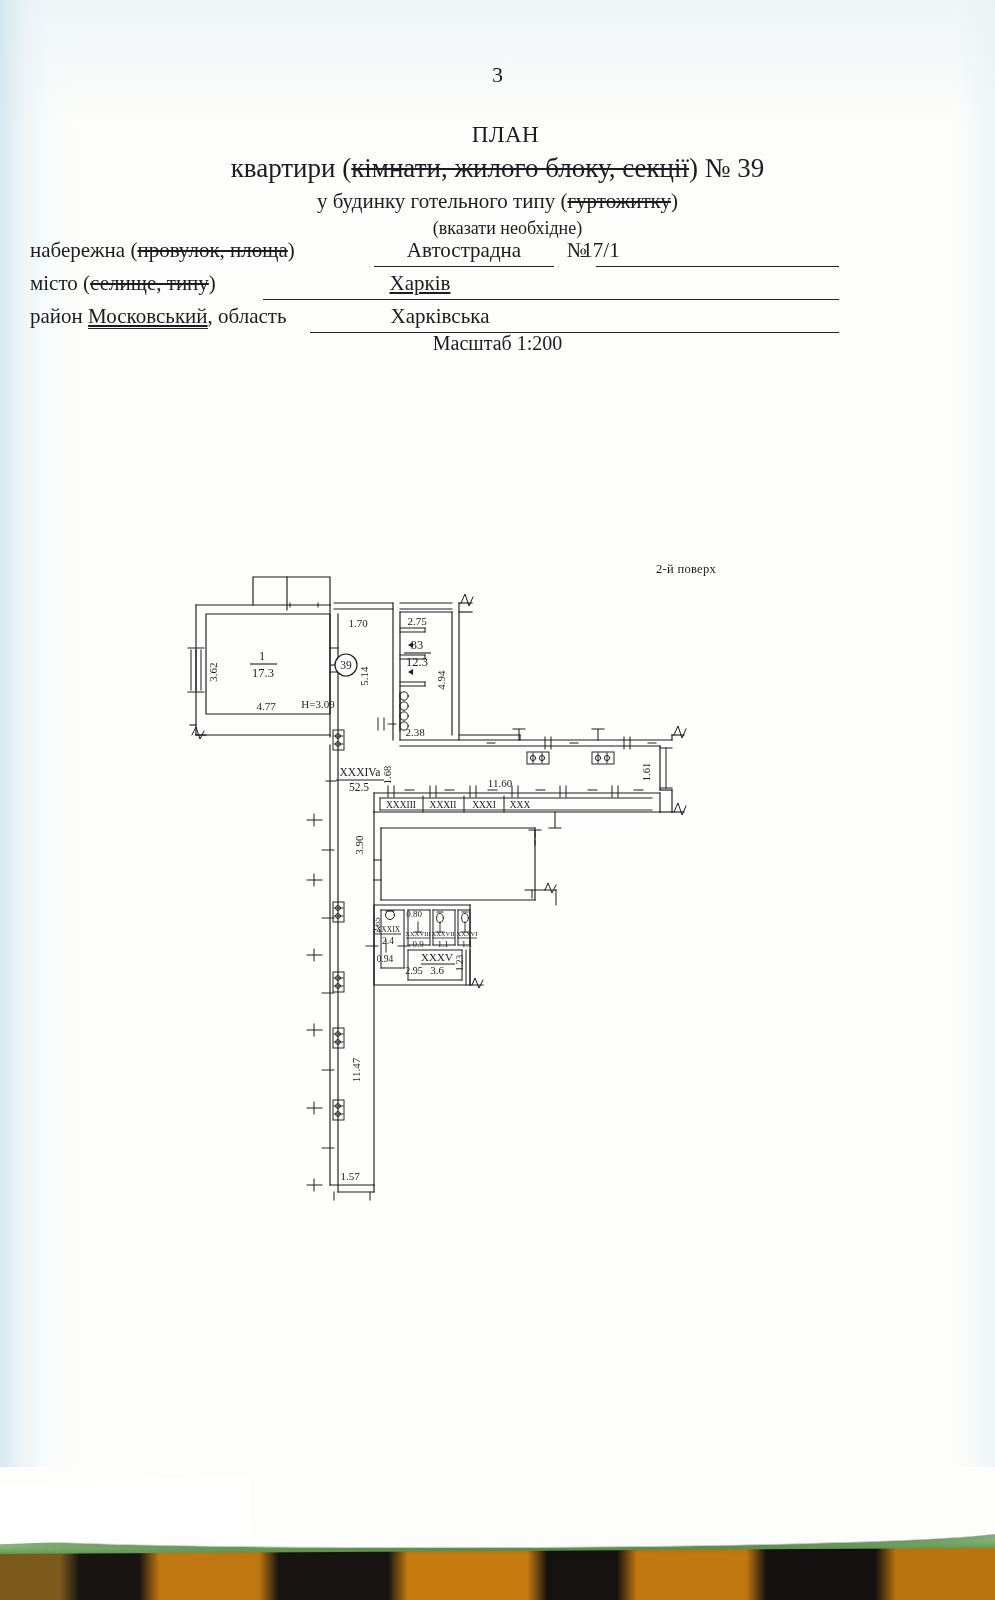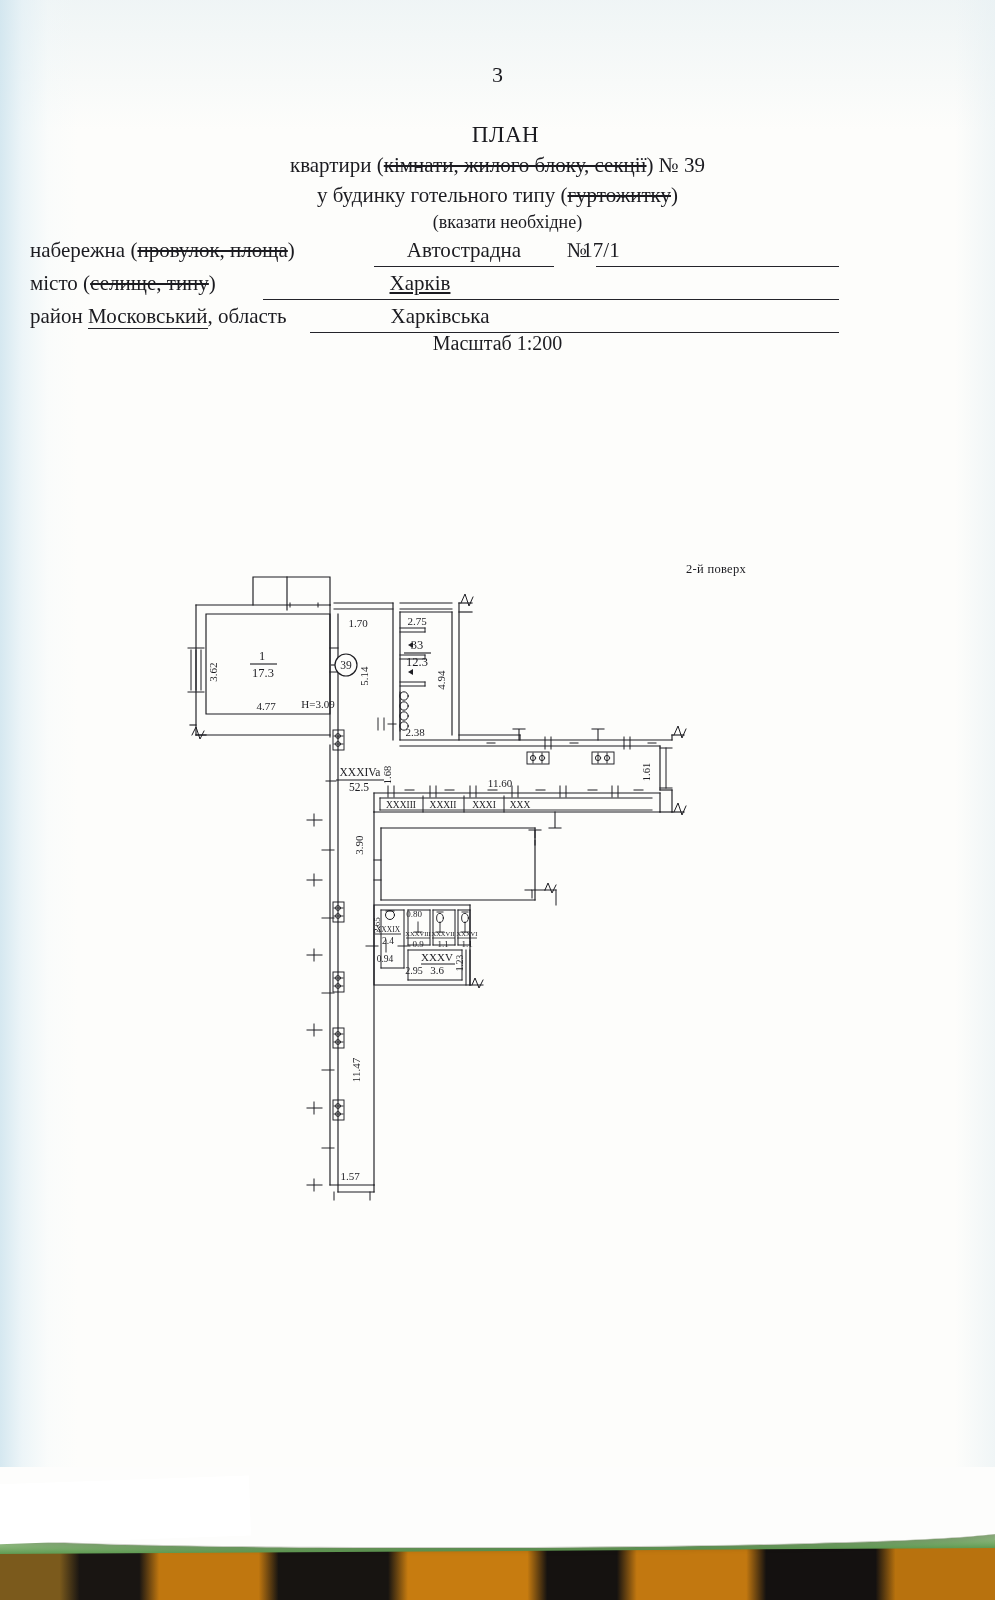--- a/index.html
+++ b/index.html
@@ -80,21 +80,21 @@
   
   .page-number {
     position: absolute; top: 62px; left: 0; width: 995px;
     text-align: center; font-size: 22px;
   }
   .doc-head {
     position: absolute; top: 122px; left: 0; width: 995px;
     text-align: center;
   }
   .title-main { font-size: 23px; letter-spacing: 0.5px; padding-left: 16px; }
-  .title-line2 { font-size: 21px; margin-top: 5px; }
+  .title-line2 { font-size: 27px; margin-top: 5px; }
   .title-line3 { font-size: 21px; margin-top: 5px; }
   .title-hint  { font-size: 18px; margin-top: 4px; margin-left: 20px; }
   .strike { text-decoration: line-through; text-decoration-thickness: 1.5px; }
 
   .addr-block {
     position: absolute; left: 30px; top: 238px; width: 935px;
     font-size: 21px;
   }
   .addr-row {
     position: relative;
@@ -107,21 +107,21 @@
     position: absolute; bottom: 4px; height: 0;
     border-bottom: 1.6px solid #24242a;
   }
   .scale-line {
     position: absolute; top: 332px; left: 0; width: 995px;
     text-align: center; font-size: 20px;
   }
 
   
   .floor-caption {
-    position: absolute; left: 686px; top: 562px;
+    position: absolute; left: 656px; top: 562px;
     font-size: 12.5px; letter-spacing: 0.3px;
   }
   #plan-wrap {
     position: absolute; left: 0; top: 0; width: 995px; height: 1600px;
     pointer-events: none;
   }
   #plan-svg { display: block; }
   #plan-svg text {
     font-family: "Liberation Serif", "DejaVu Serif", serif;
     fill: #1d1d22;
@@ -156,21 +156,21 @@
       <span class="rule" style="left:566px;width:243px;"></span>
     </div>
 
     <div class="addr-row">
       <span class="lbl"><span>місто (</span><span class="strike">селище, типу</span><span>)</span></span>
       <span class="val" style="left:300px;width:180px;text-decoration:underline;">Харків</span>
       <span class="rule" style="left:233px;width:576px;"></span>
     </div>
 
     <div class="addr-row">
-      <span class="lbl"><span>район </span><span style="border-bottom:1.6px solid #24242a;">Московський</span><span>, область</span></span>
+      <span class="lbl"><span>район </span><span style="border-bottom:1.6px solid #24242a;text-decoration:underline;">Московський</span><span>, область</span></span>
       <span class="val" style="left:310px;width:200px;">Харківська</span>
       <span class="rule" style="left:280px;width:529px;"></span>
     </div>
   </div>
 
   <div class="scale-line">Масштаб 1:200</div>
 
   <div class="floor-caption">2-й поверх</div>
 
   <div id="plan-wrap">

